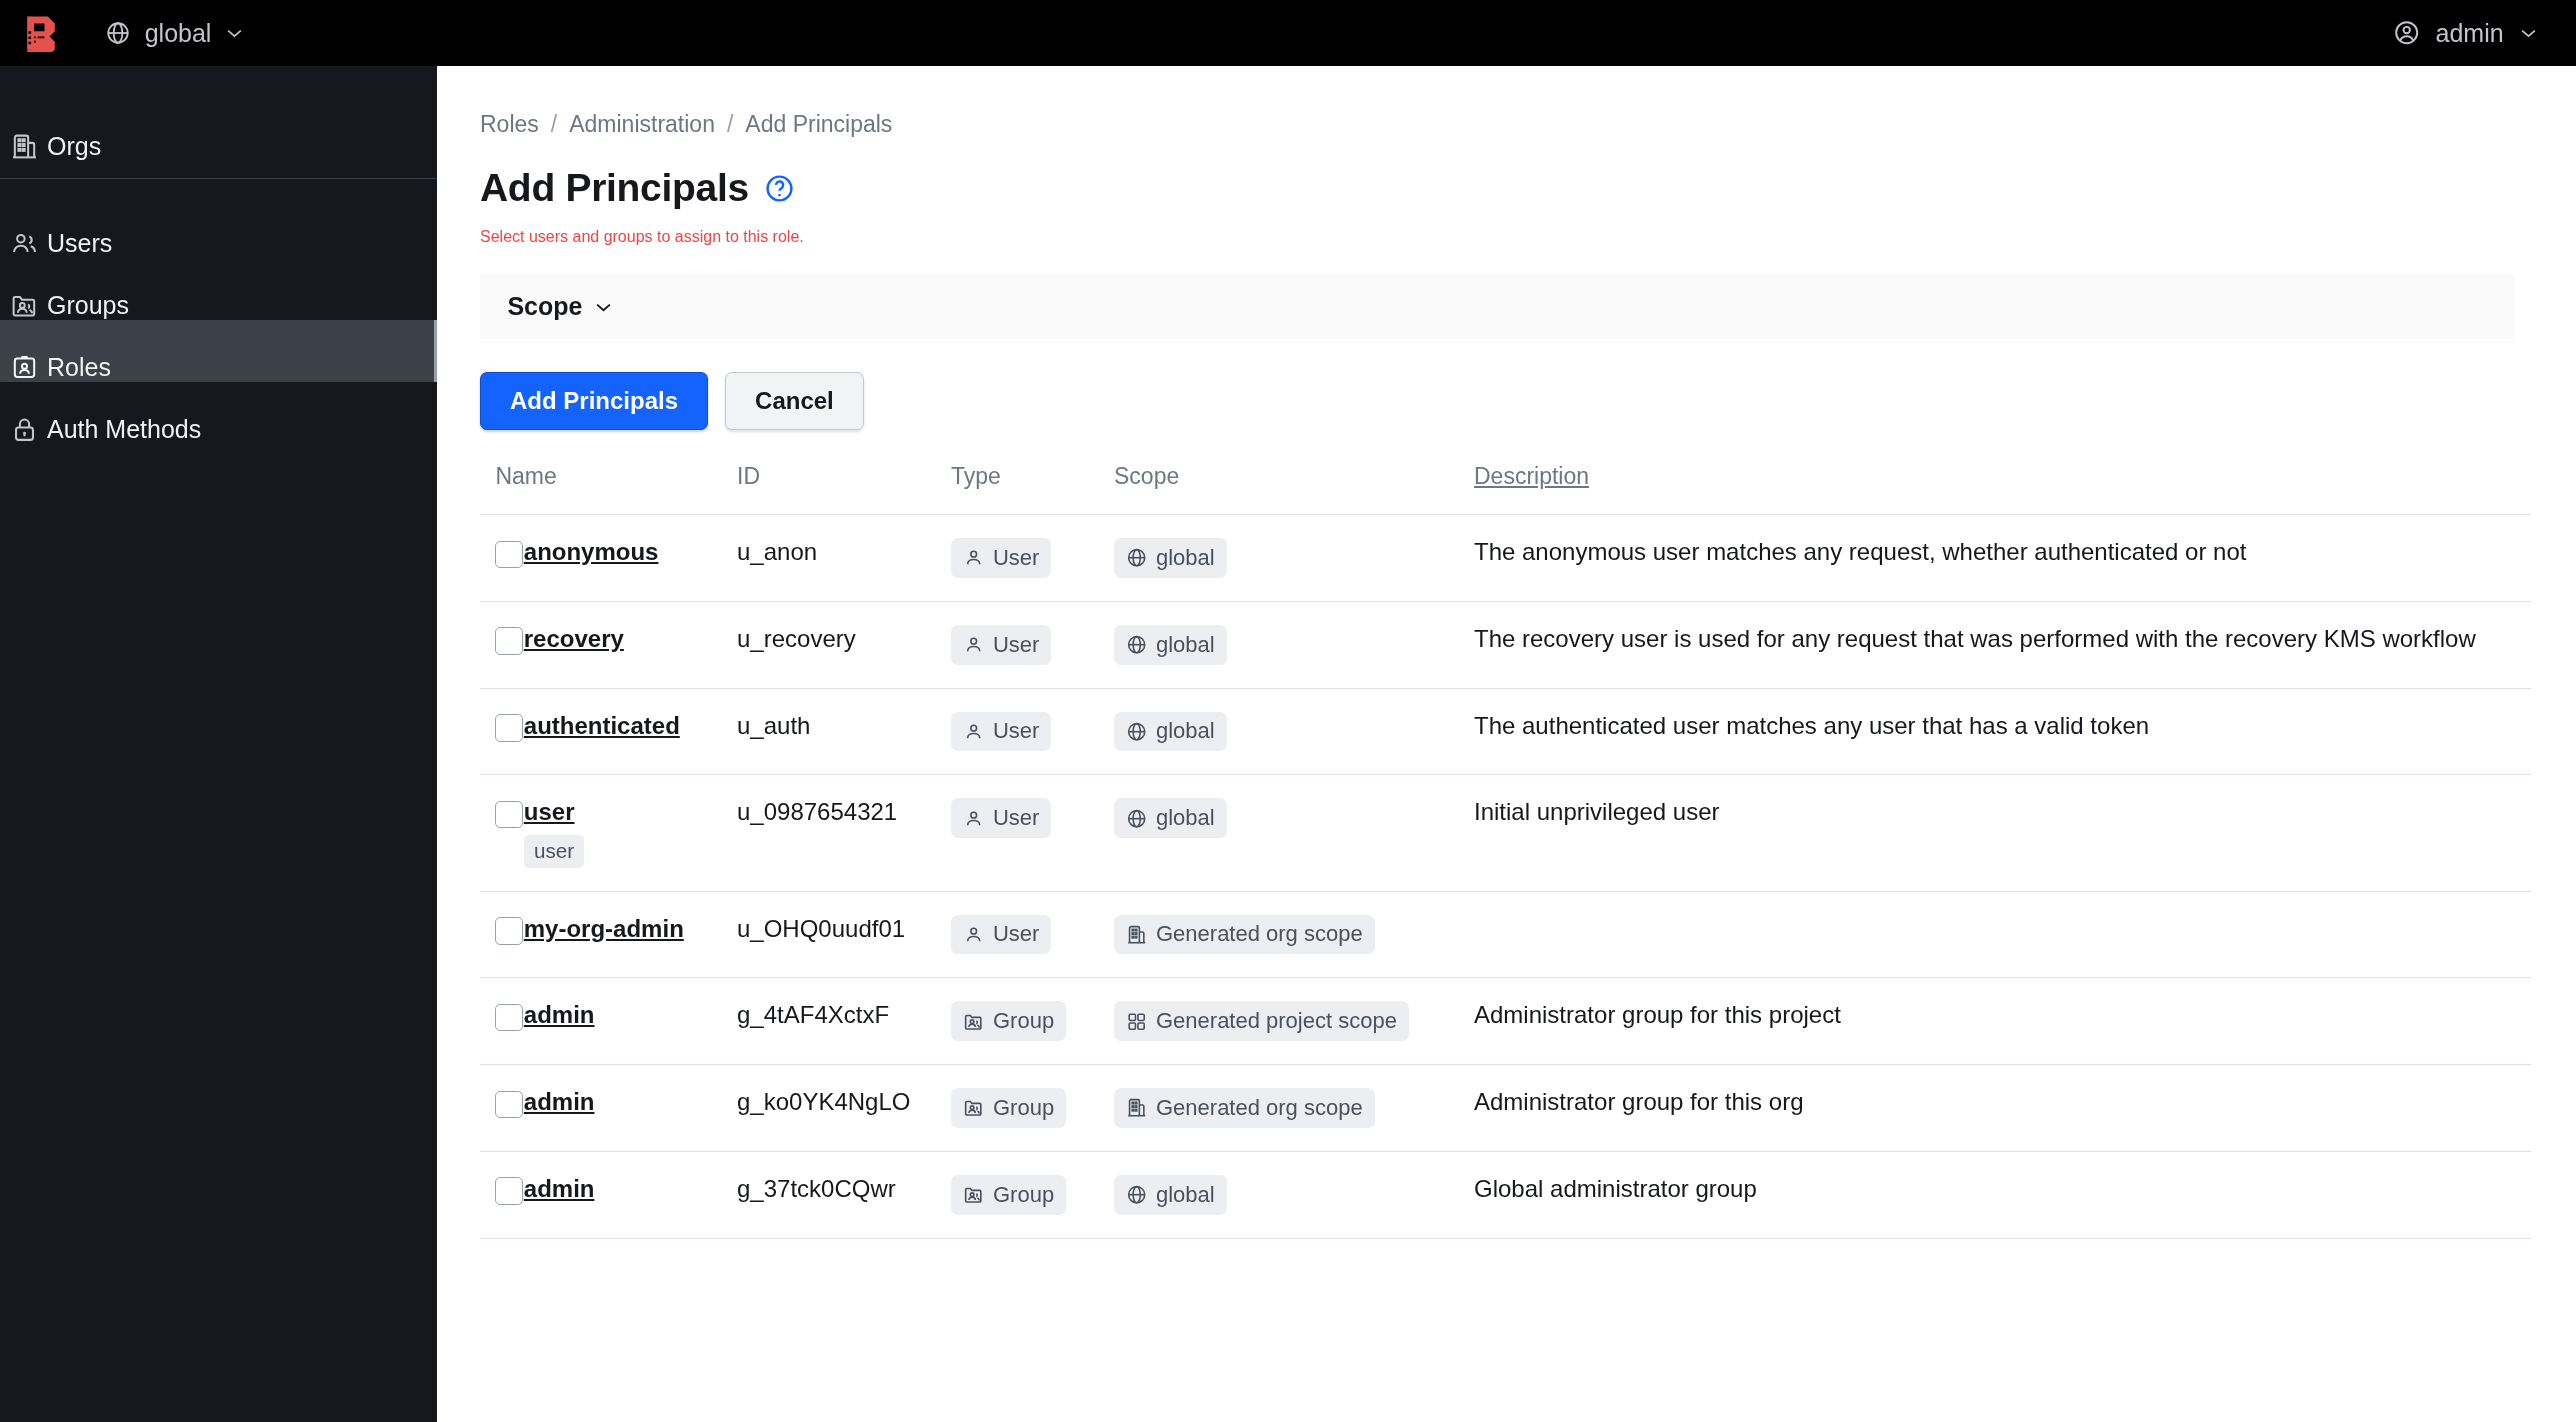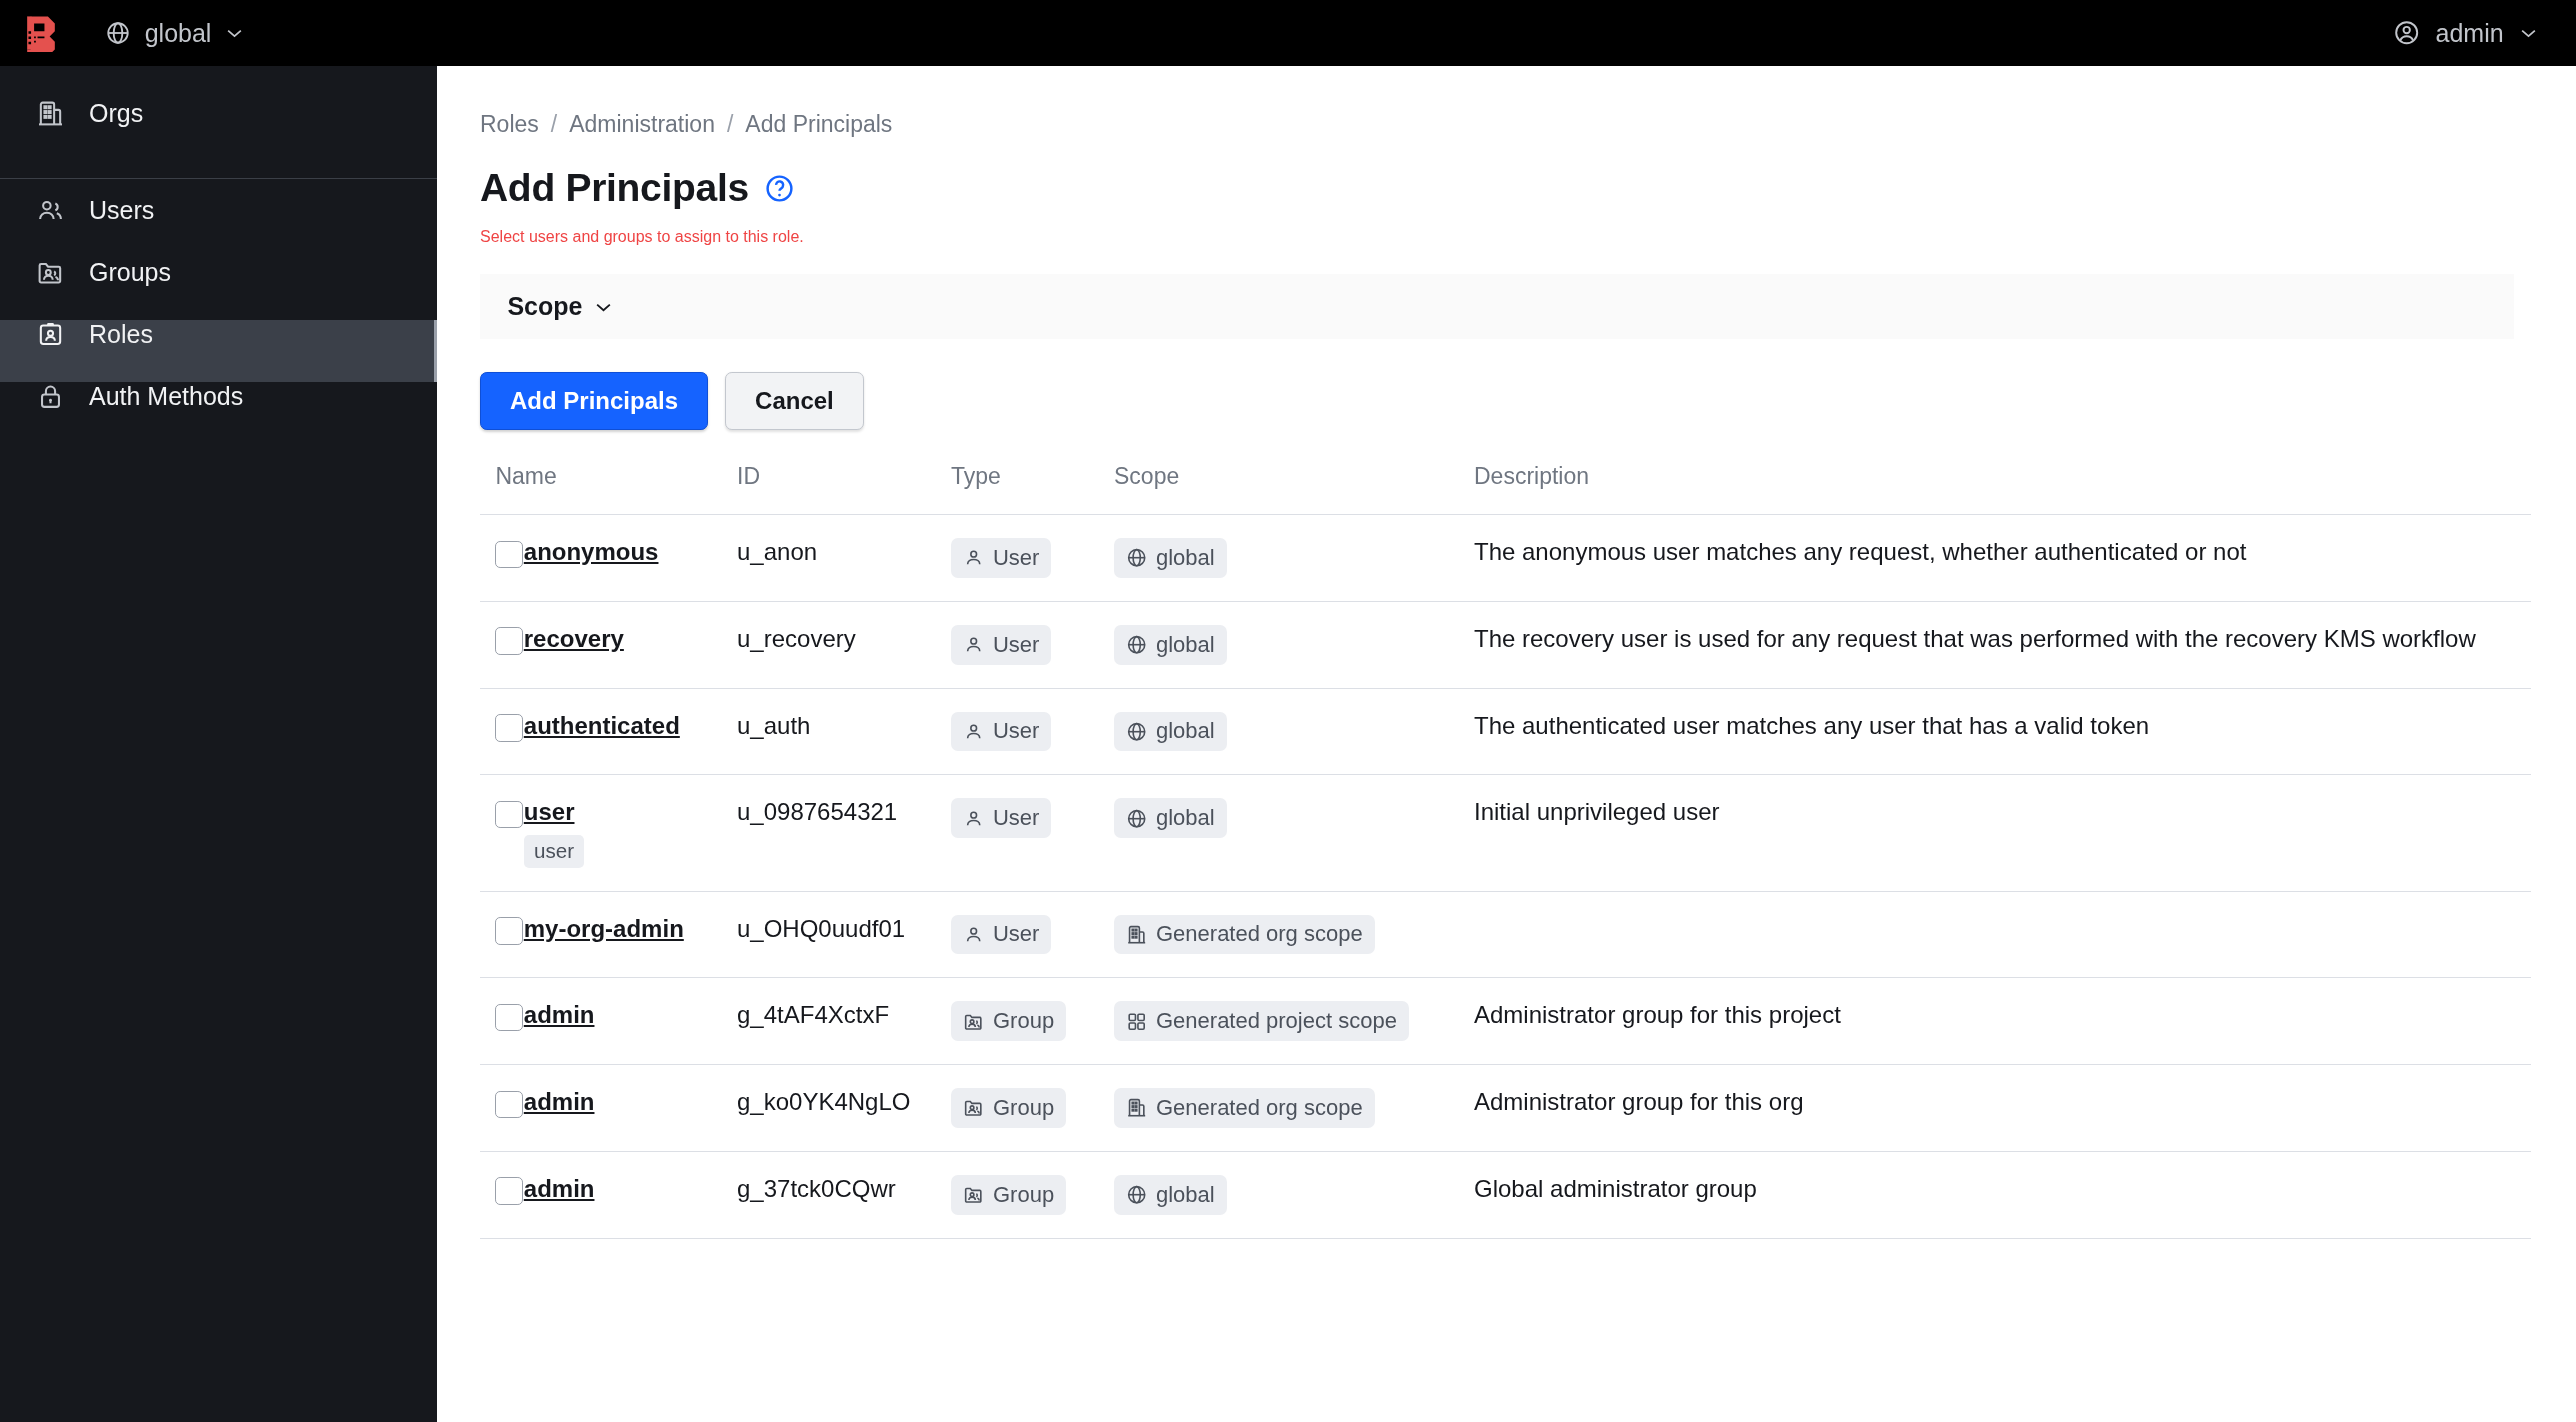--- a/index.html
+++ b/index.html
@@ -35,22 +35,22 @@
 
   
   .sidebar {
     position: absolute; top: 66px; left: 0;
     width: 437px; height: 1357px;
     background: #16181d;
   }
   .nav-section-divider { height: 0.9px; background: #3b3f47; margin: 0; }
   .nav-top-pad { height: 33px; }
   .nav-item {
-    display: flex; align-items: flex-start; gap: 24px;
-    height: 62px; padding-left: 36px;
+    display: flex; align-items: flex-end; gap: 8px;
+    height: 62px; padding-left: 10px;
     color: #f1f2f4; font-size: 25px;
     cursor: pointer; position: relative;
   }
   .nav-item.active { background: #3b4049; }
   .nav-item.active::after{
     content:""; position:absolute; right:0; top:0; bottom:0; width:3.4px; background:#9aa0aa;
   }
   .nav-item .nav-ic { width: 29px; height: 29px; display: block; flex: none; }
   .nav-gap { height: 17px; }
 
@@ -109,21 +109,21 @@
   
   table.principals { width: 2051px; border-collapse: collapse; margin-top: 33px; table-layout: fixed; }
   table.principals th {
     text-align: left; font-size: 23px; font-weight: normal; color: #6f7681;
     padding: 0 0 24px 0; vertical-align: bottom; margin-top: 20px;
   }
   table.principals th.c-name { width: 257px; padding-left: 15.4px; }
   table.principals th.c-id   { width: 214px; }
   table.principals th.c-type { width: 163px; }
   table.principals th.c-scope{ width: 360px; }
-  table.principals th.c-desc { width: auto; }
+  table.principals th.c-desc { width: auto; text-decoration: underline; }
 
   table.principals td {
     border-top: 0.9px solid #dcdfe5;
     padding: 23px 0;
     font-size: 24px; color: #16181d; vertical-align: top;
   }
   table.principals tbody tr:last-child td { border-bottom: 0.9px solid #dcdfe5; }
 
   .name-cell { display: flex; align-items: flex-start; gap: 1px; padding-left: 15.4px; }
   .cbx {

